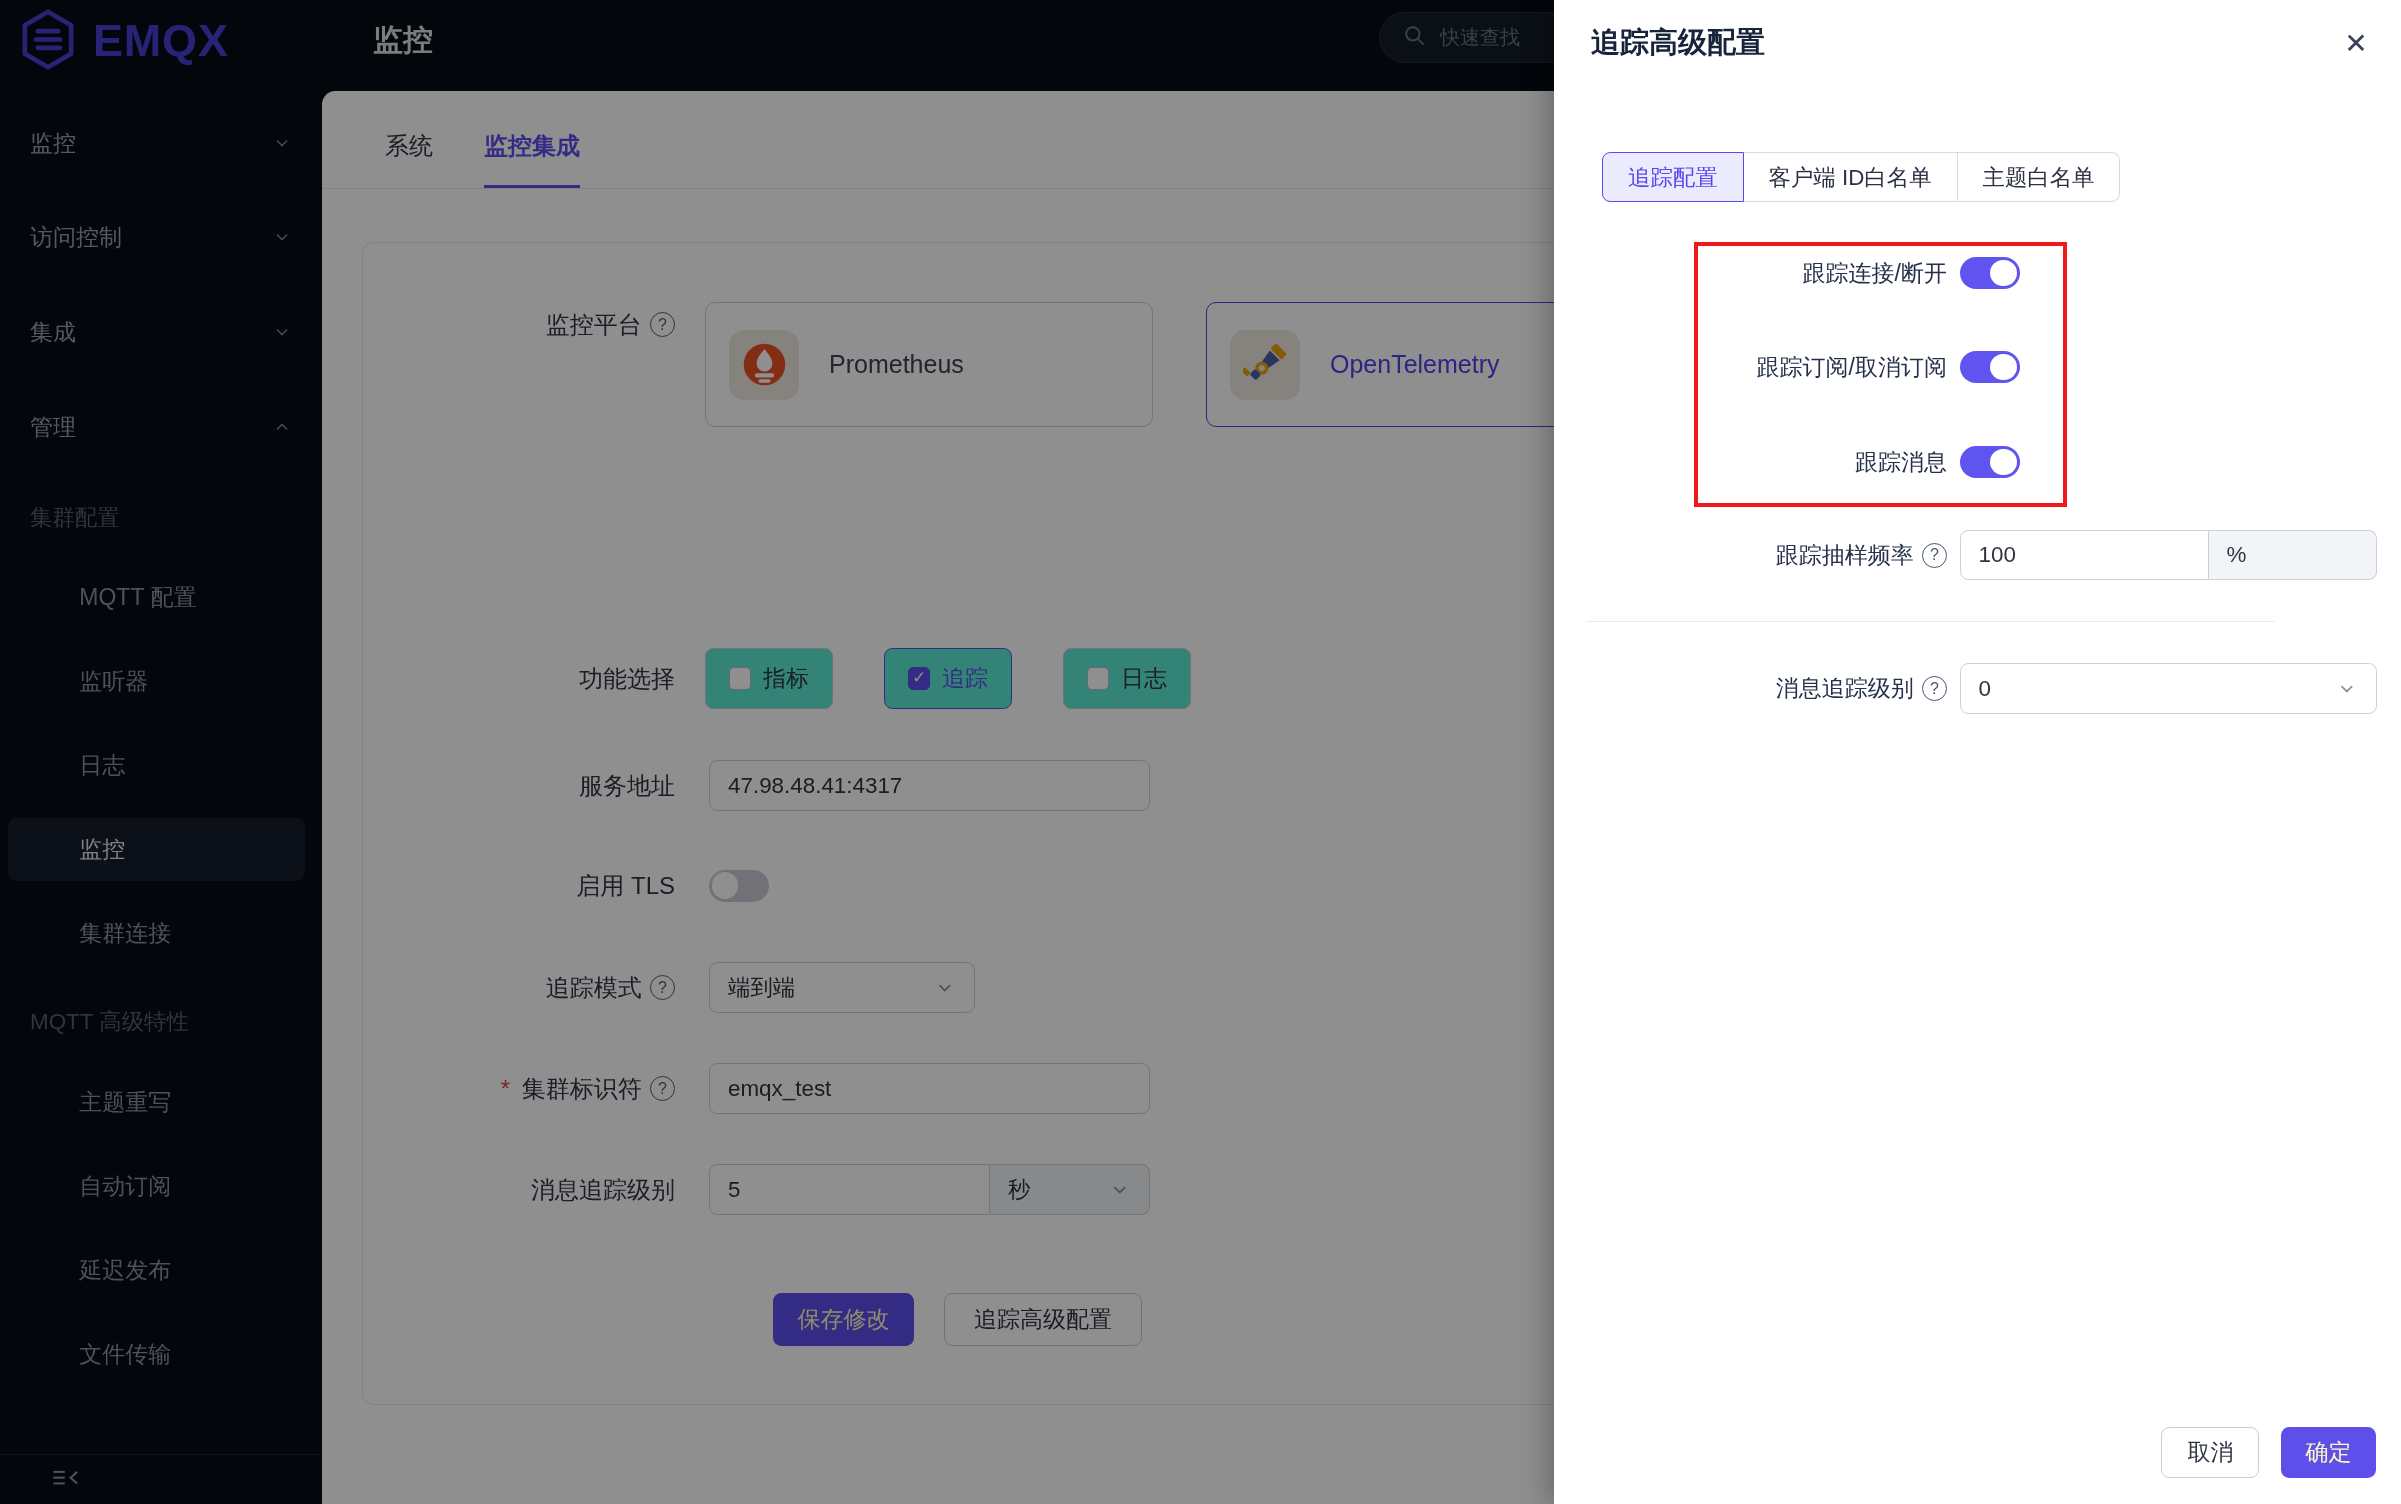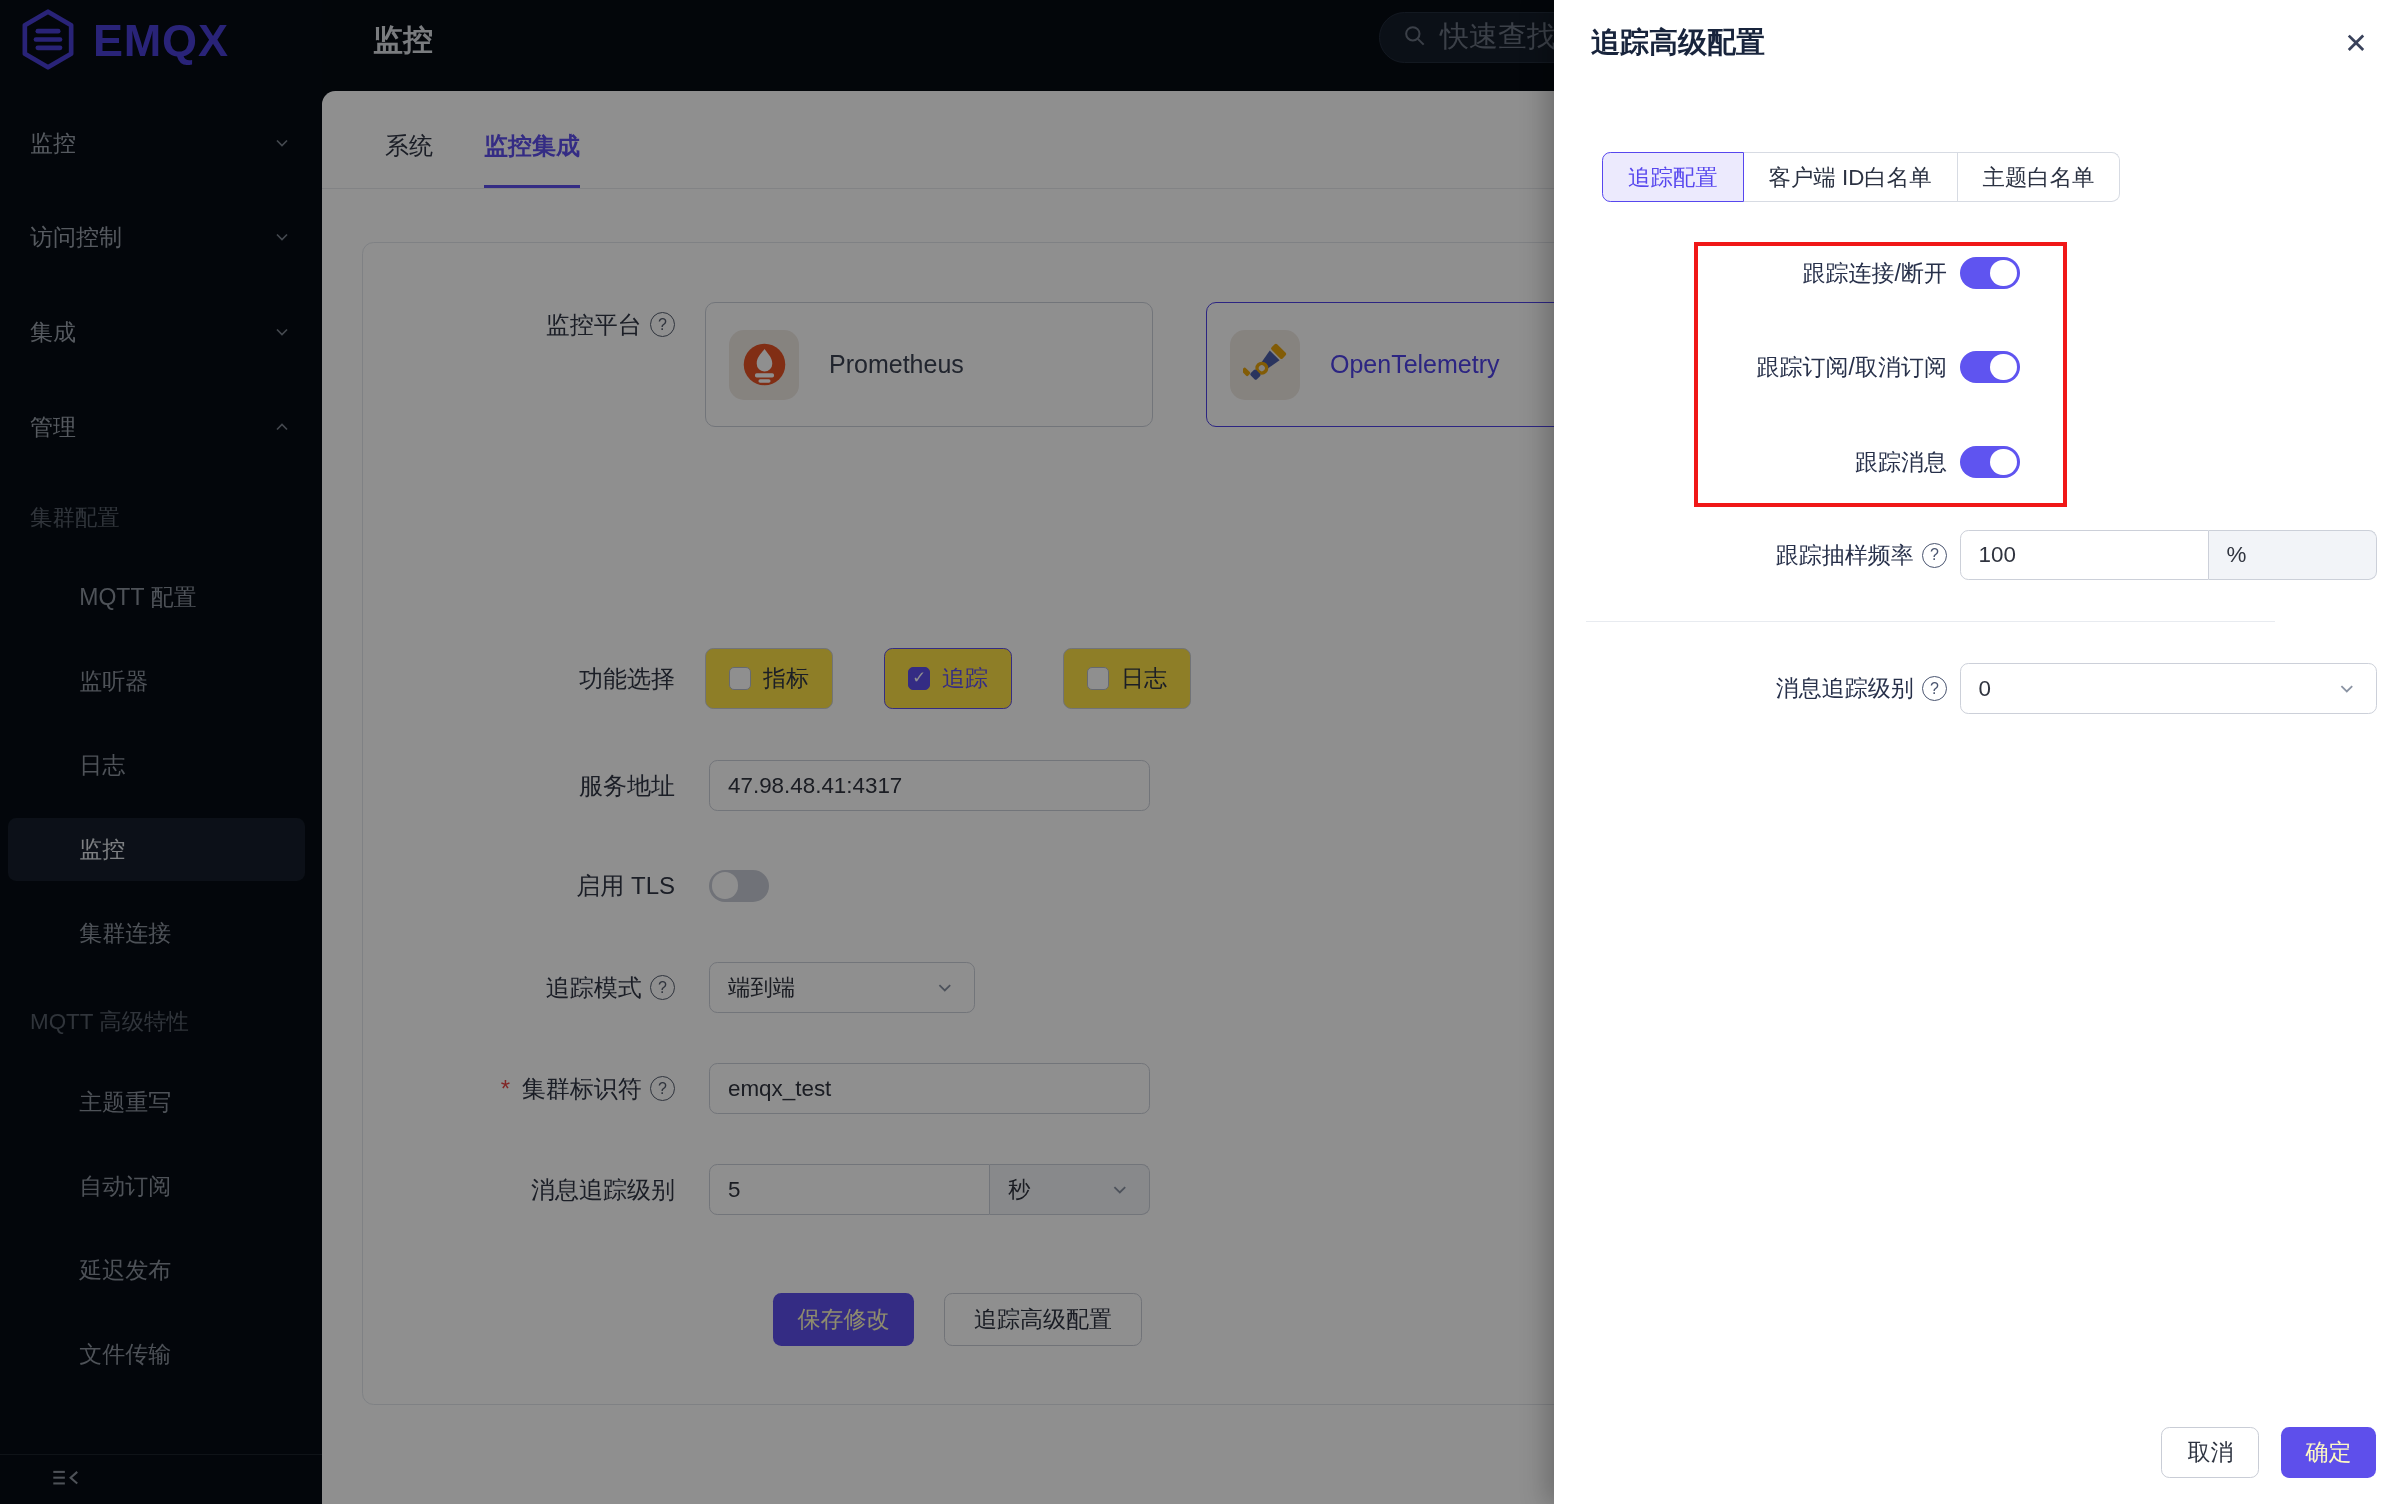--- a/index.html
+++ b/index.html
@@ -13,21 +13,21 @@
   .nav-item { position:absolute; left:0; width:322px; height:66px; display:flex; align-items:center; padding:0 30px; color:#9aa1ac; font-size:23px; cursor:pointer; }
   .nav-item .lbl { flex:1; }
   .grp-label { position:absolute; left:30px; color:#565e69; font-size:22.4px; }
   .sub-item { position:absolute; left:8.3px; width:297px; height:63px; display:flex; align-items:center; padding-left:71px; color:#8b929d; font-size:23px; border-radius:8.3px; cursor:pointer; }
   .sub-item.active { background:#161e2b; color:#dfe3e8; }
   .side-footer { position:absolute; left:0; bottom:0; width:322px; height:51px; border-top:0.8px solid #1b222c; display:flex; align-items:center; padding-left:50px; }
 
   
   .page-title { position:absolute; left:373px; top:20px; color:#d9dde3; font-size:30px; font-weight:bold; z-index:5; }
   .search-box { position:absolute; left:1379px; top:11.6px; width:224px; height:51px; background:#151d2a; border:0.8px solid #232d3c; border-radius:26px; display:flex; align-items:center; padding:0 21.6px; gap:13.3px; z-index:5; }
-  .search-box .ph { color:#6a7380; font-size:29px; }
+  .search-box .ph { color:#6a7380; font-size:20px; }
 
   
   .card { position:absolute; left:322px; top:91px; width:2112px; height:1413px; background:#ffffff; border-radius:13.3px 13.3px 0 0; z-index:5; }
   .tabbar { position:absolute; left:0; top:0; width:100%; height:98px; border-bottom:0.8px solid #e8eaee; display:flex; align-items:flex-end; padding-left:63px; gap:51px; }
   .tab { font-size:24px; color:#303645; padding-bottom:23px; border-bottom:3.3px solid transparent; cursor:pointer; }
   .tab.active { color:#5e4feb; border-bottom-color:#5e4feb; font-weight:bold; }
 
   .panel { position:absolute; left:40px; top:151px; width:2039px; height:1163px; border:1.7px solid #e2e6ec; border-radius:11.6px; }
   .frow { position:absolute; left:0; right:0; display:flex; align-items:center; }
   .flabel { width:312px; display:flex; justify-content:flex-end; align-items:center; gap:8.3px; color:#303645; font-size:24px; flex:none; }
@@ -35,21 +35,21 @@
   .qmark { width:25px; height:25px; border:1.7px solid #565e6e; border-radius:50%; color:#565e6e; font-size:16px; display:flex; align-items:center; justify-content:center; flex:none; }
   .req { color:#e64545; font-size:24px; margin-right:3.3px; }
 
   .pcard { width:448px; height:125px; border:1.7px solid #ccd1da; border-radius:10px; display:flex; align-items:center; padding-left:23px; gap:30px; background:#fff; cursor:pointer; }
   .pcard.selected { border-color:#4f42e8; }
   .pcard .pname { font-size:25px; color:#3c4353; }
   .pcard.selected .pname { color:#4f42e8; }
   .ptile { width:70px; height:70px; border-radius:15px; background:#efe9e3; display:flex; align-items:center; justify-content:center; flex:none; }
   .ptile.plain { background:transparent; }
 
-  .cbbtn { height:61px; border:1.7px solid #c9cdd6; border-radius:8.3px; display:flex; align-items:center; padding:4px 23px; gap:11.6px; font-size:23px; color:#303645; background:#fde047; cursor:pointer; }
+  .cbbtn { height:61px; border:1.7px solid #c9cdd6; border-radius:8.3px; display:flex; align-items:center; padding:4px 23px; gap:11.6px; font-size:23px; color:#303645; background:#5eead4; cursor:pointer; }
   .cbbtn .box { width:22.4px; height:22.4px; border:1.7px solid #b6bcc8; border-radius:5px; background:#fff; display:flex; align-items:center; justify-content:center; font-size:16.6px; color:#fff; }
   .cbbtn.checked { border-color:#5e4feb; color:#5e4feb; }
   .cbbtn.checked .box { background:#5e4feb; border-color:#5e4feb; }
 
   .tinput { height:51px; background:#fff; border:1.7px solid #ccd0d9; border-radius:8.3px; display:flex; align-items:center; padding:0 18px; font-size:22.4px; color:#30343f; }
   .tselect { justify-content:space-between; }
   .chev svg { display:block; }
 
   .toggle { width:60px; height:32px; border-radius:16px; background:#c8ccd6; position:relative; cursor:pointer; flex:none; }
   .toggle .knob { position:absolute; top:2.5px; left:2.5px; width:26.6px; height:26.6px; border-radius:50%; background:#fff; }

